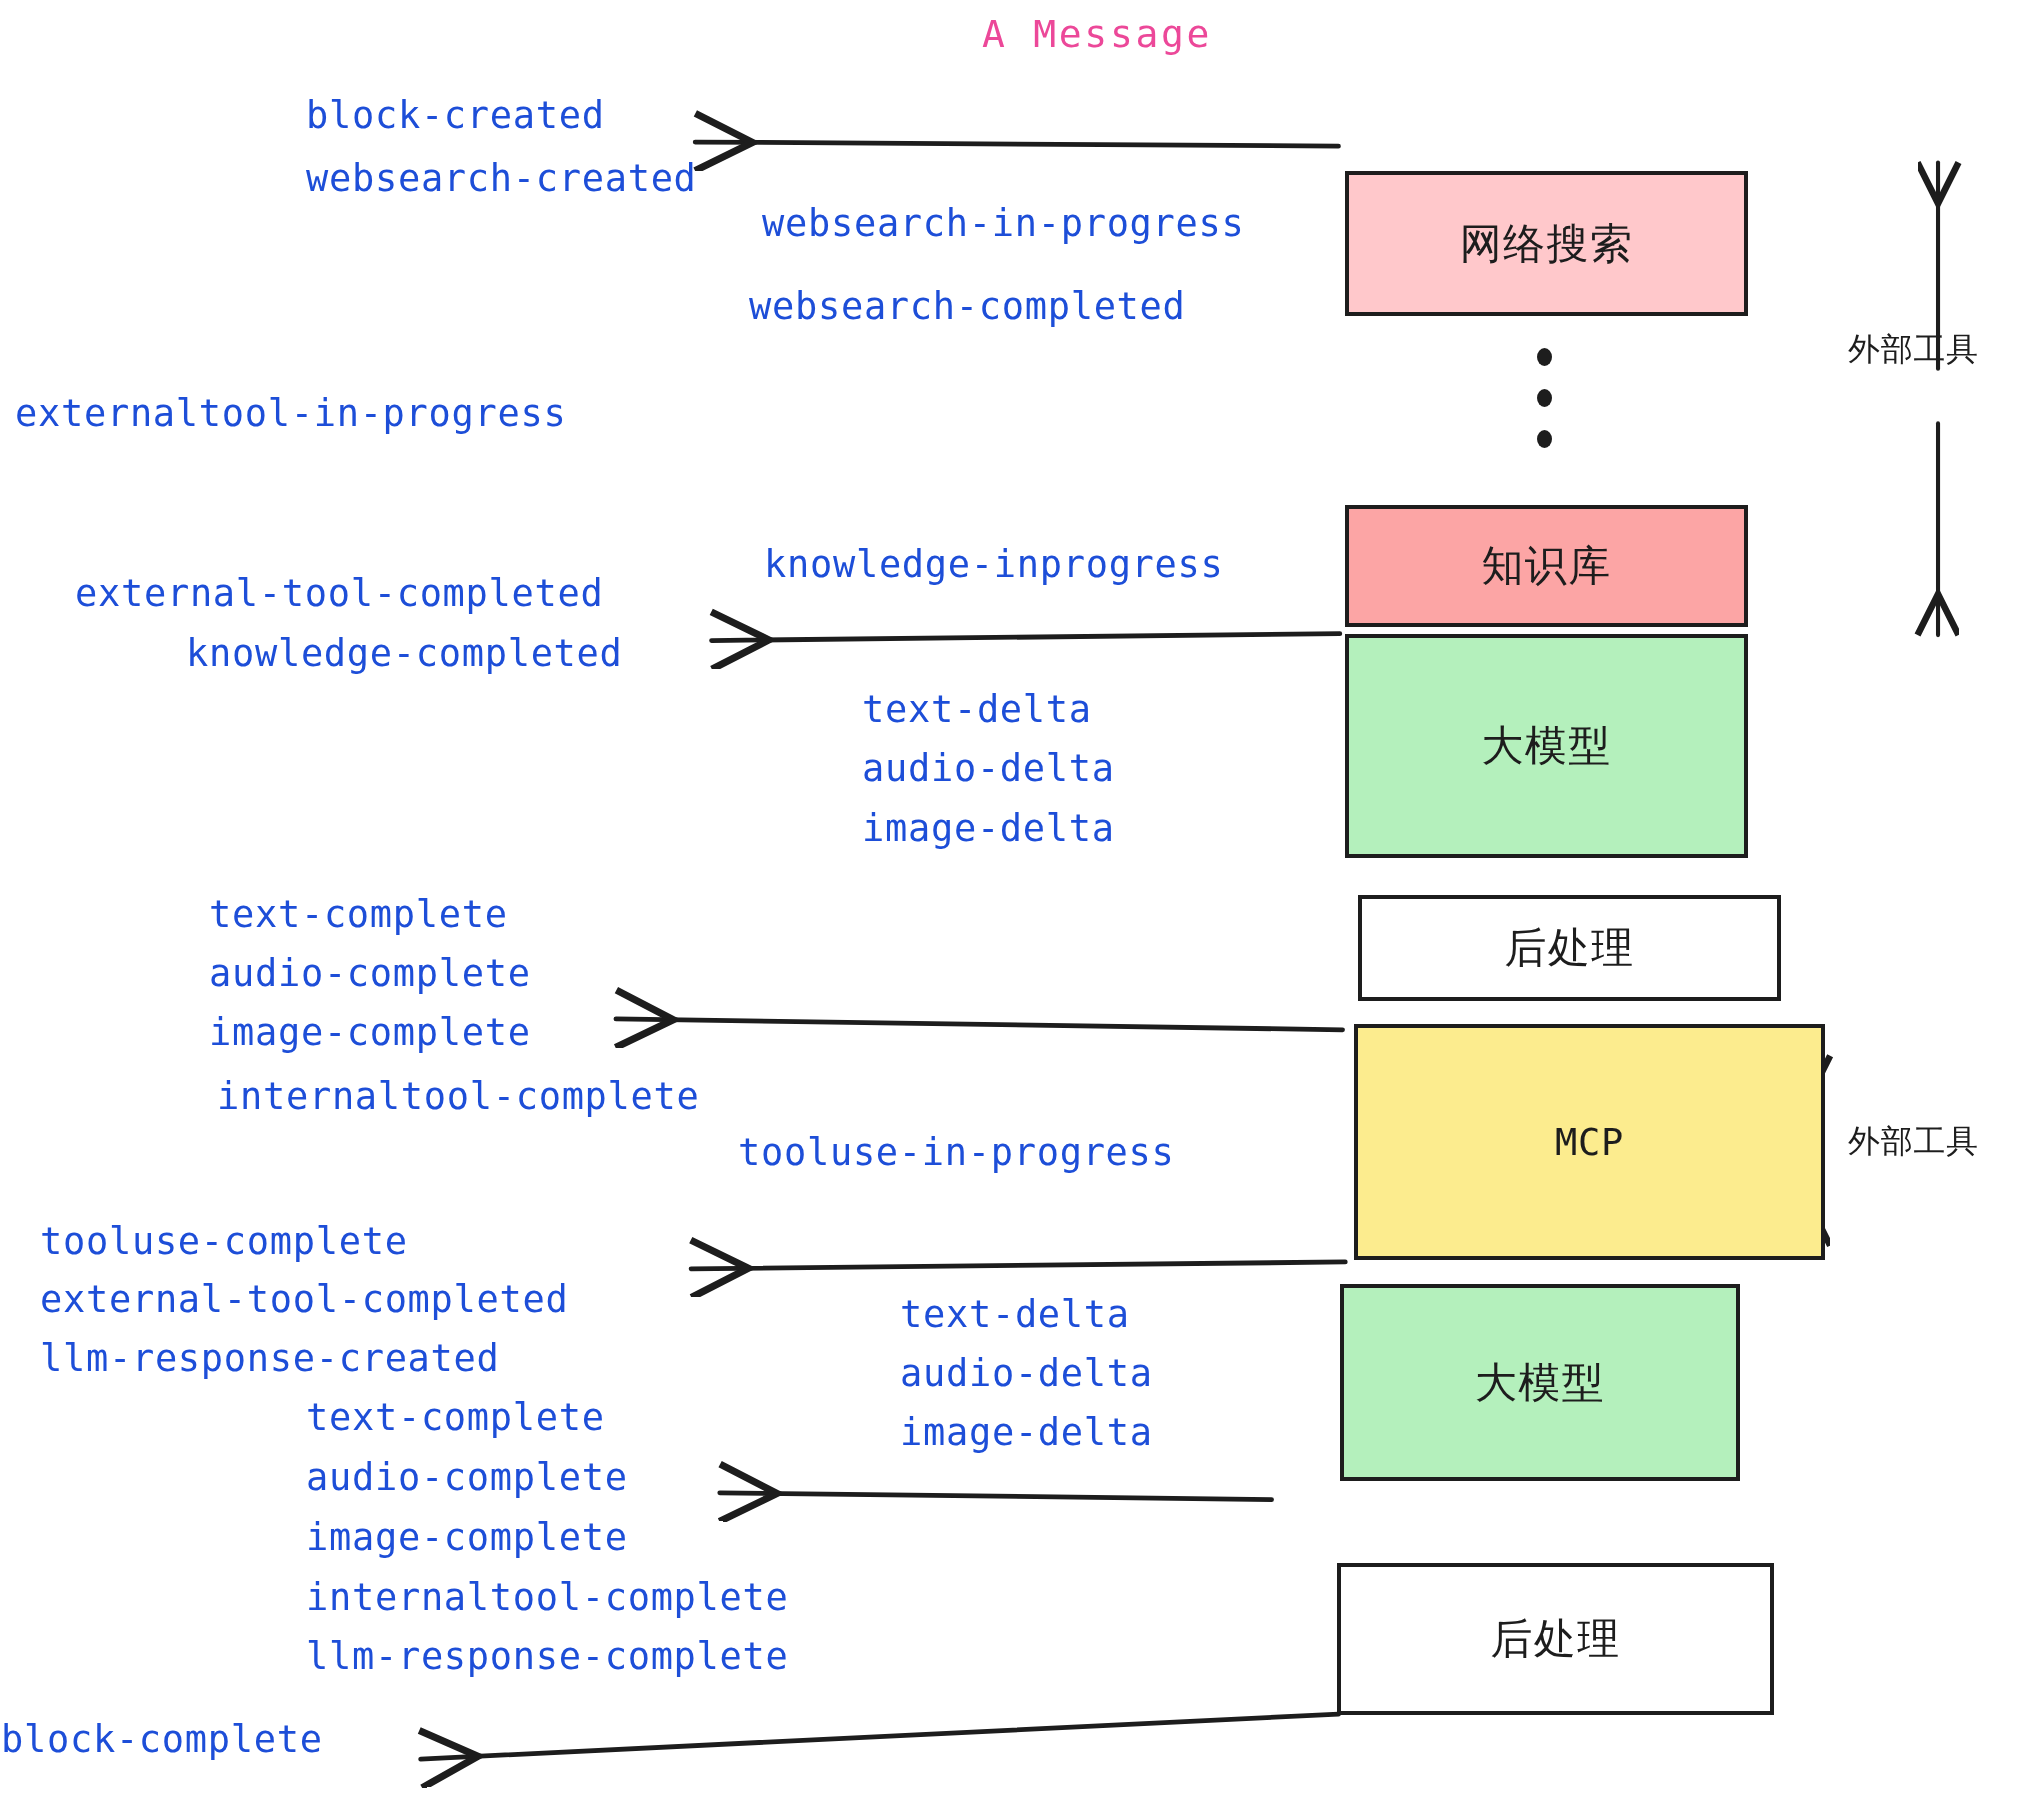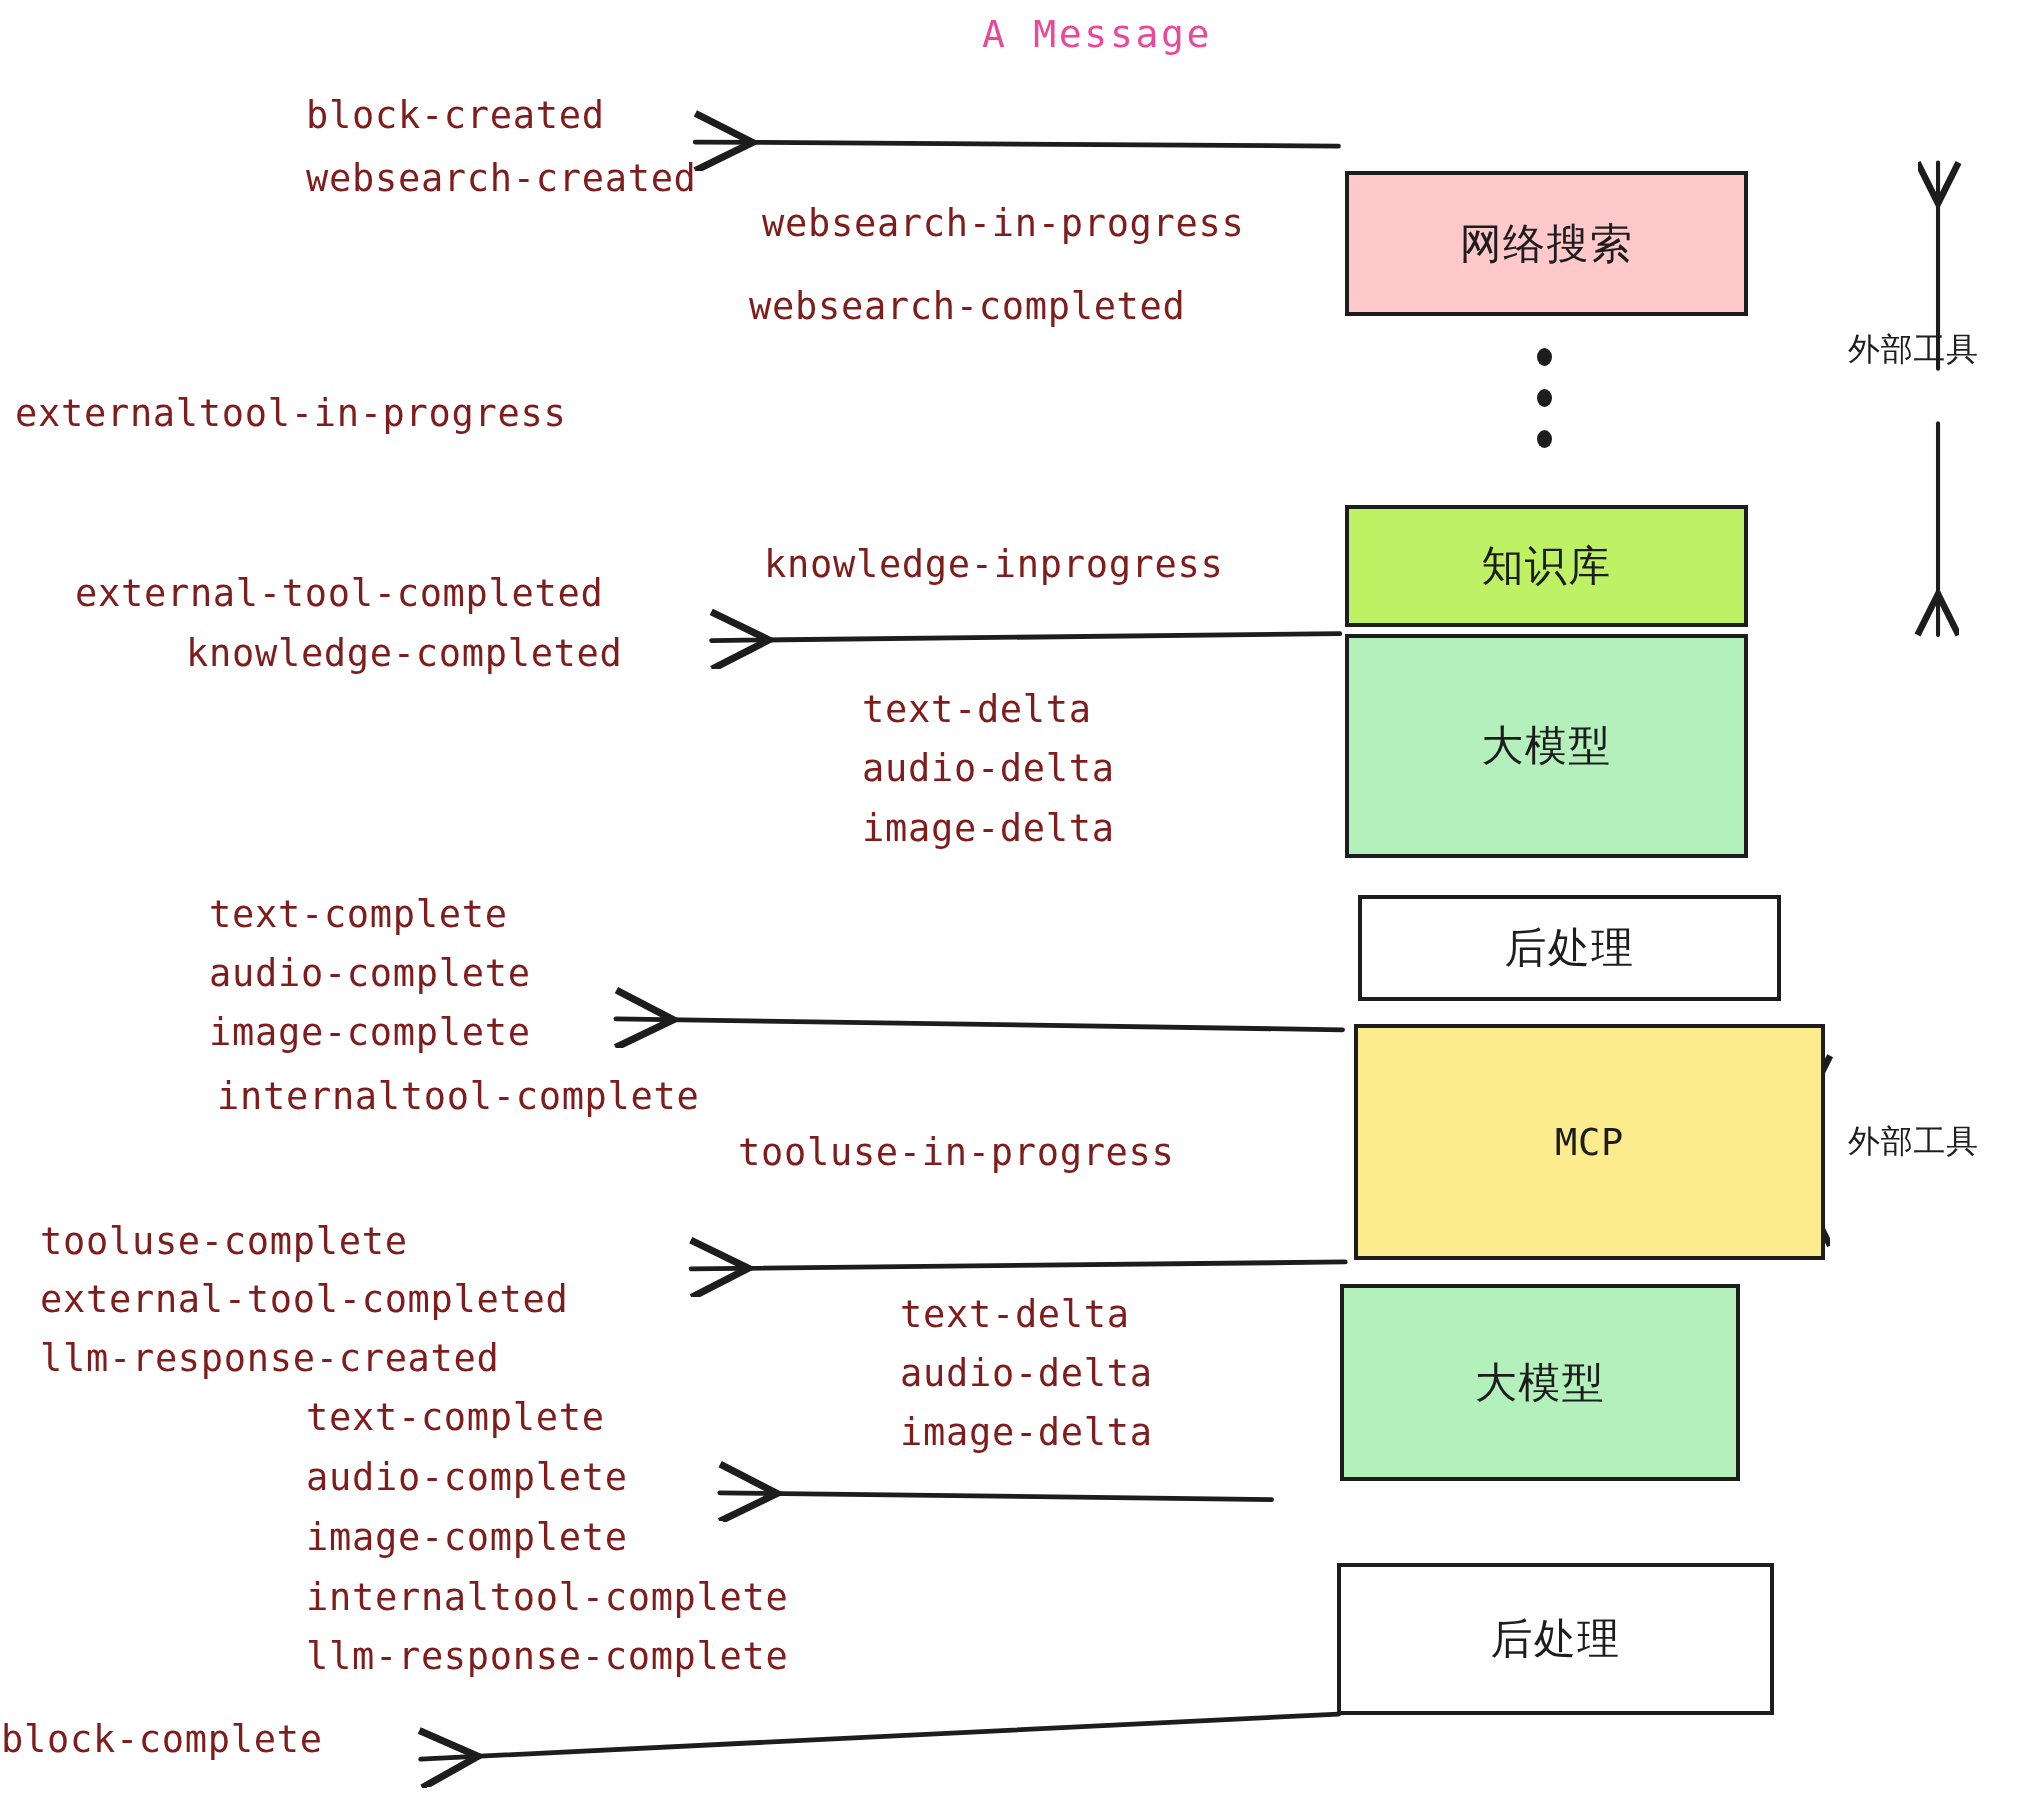--- a/index.html
+++ b/index.html
@@ -1,21 +1,21 @@
 <!DOCTYPE html>
 <html style="font-size:11px"><head>
 <meta charset="utf-8">
 <style>
   html,body{margin:0;padding:0;background:#fff;}
   body{width:2035px;height:1796px;overflow:hidden;
        font-family:"DejaVu Sans Mono","Liberation Mono",monospace;}
   #stage{position:relative;width:2035px;height:1796px;background:#ffffff;}
   svg.layer{position:absolute;left:0;top:0;width:2035px;height:1796px;overflow:visible;}
   .evt{position:absolute;font-family:"DejaVu Sans Mono","Liberation Mono",monospace;
-       font-size:37px;color:#7f1d1d;white-space:nowrap;letter-spacing:0.7px;line-height:1;}
+       font-size:37px;color:#1d4ed8;white-space:nowrap;letter-spacing:0.7px;line-height:1;}
   .title{position:absolute;font-family:"DejaVu Sans Mono","Liberation Mono",monospace;
          font-size:38px;color:#ec4899;white-space:nowrap;letter-spacing:2.7px;}
   .nodebox{position:absolute;box-sizing:border-box;border:4.1px solid #1d1d1d;
            display:flex;align-items:center;justify-content:center;}
   .nodelabel{font-family:"DejaVu Sans","Liberation Sans",sans-serif;
              font-size:42px;color:#1d1d1d;letter-spacing:1.4px;}
   .nodelabel.latin{font-family:"DejaVu Sans Mono","Liberation Mono",monospace;font-size:37px;letter-spacing:0.7px;}
   .grouplabel{position:absolute;font-family:"DejaVu Sans","Liberation Sans",sans-serif;
               font-size:32px;color:#1d1d1d;white-space:nowrap;letter-spacing:0.7px;}
   .dot{position:absolute;width:15px;height:18px;border-radius:50%;background:#1d1d1d;}
@@ -49,21 +49,21 @@
         <line x1="2838" y1="620" x2="2838" y2="930" marker-end="url(#ahs)" stroke-linecap="round"></line>
         <line x1="2650" y1="1682" x2="2650" y2="1546" marker-end="url(#ahs)" stroke-linecap="round"></line>
         <line x1="2650" y1="1690" x2="2650" y2="1824" marker-end="url(#ahs)" stroke-linecap="round"></line>
       </g>
   </svg>
 
   <div id="nodes">
       <div class="nodebox" style="left: 1345px; top: 171px; width: 403px; height: 145px; background: rgb(255, 200, 203);">
         <span class="nodelabel">网络搜索</span>
       </div>
-      <div class="nodebox" style="left: 1345px; top: 505px; width: 403px; height: 122px; background: #bef264;">
+      <div class="nodebox" style="left: 1345px; top: 505px; width: 403px; height: 122px; background: #fca5a5;">
         <span class="nodelabel">知识库</span>
       </div>
       <div class="nodebox" style="left: 1345px; top: 634px; width: 403px; height: 224px; background: rgb(180, 240, 188);">
         <span class="nodelabel">大模型</span>
       </div>
       <div class="nodebox" style="left: 1358px; top: 895px; width: 423px; height: 106px; background: rgb(255, 255, 255);">
         <span class="nodelabel">后处理</span>
       </div>
       <div class="nodebox" style="left: 1354px; top: 1024px; width: 471px; height: 236px; background: rgb(252, 236, 142);">
         <span class="nodelabel latin">MCP</span>

